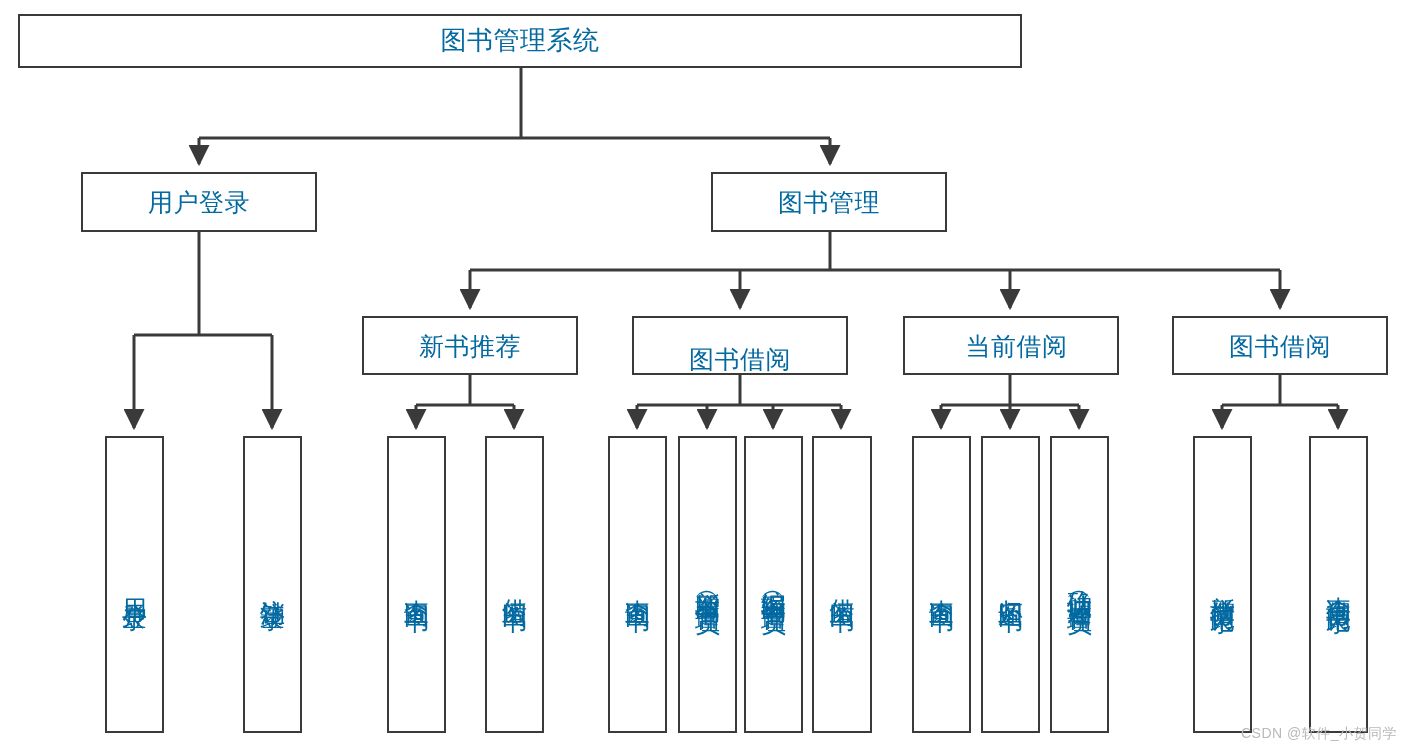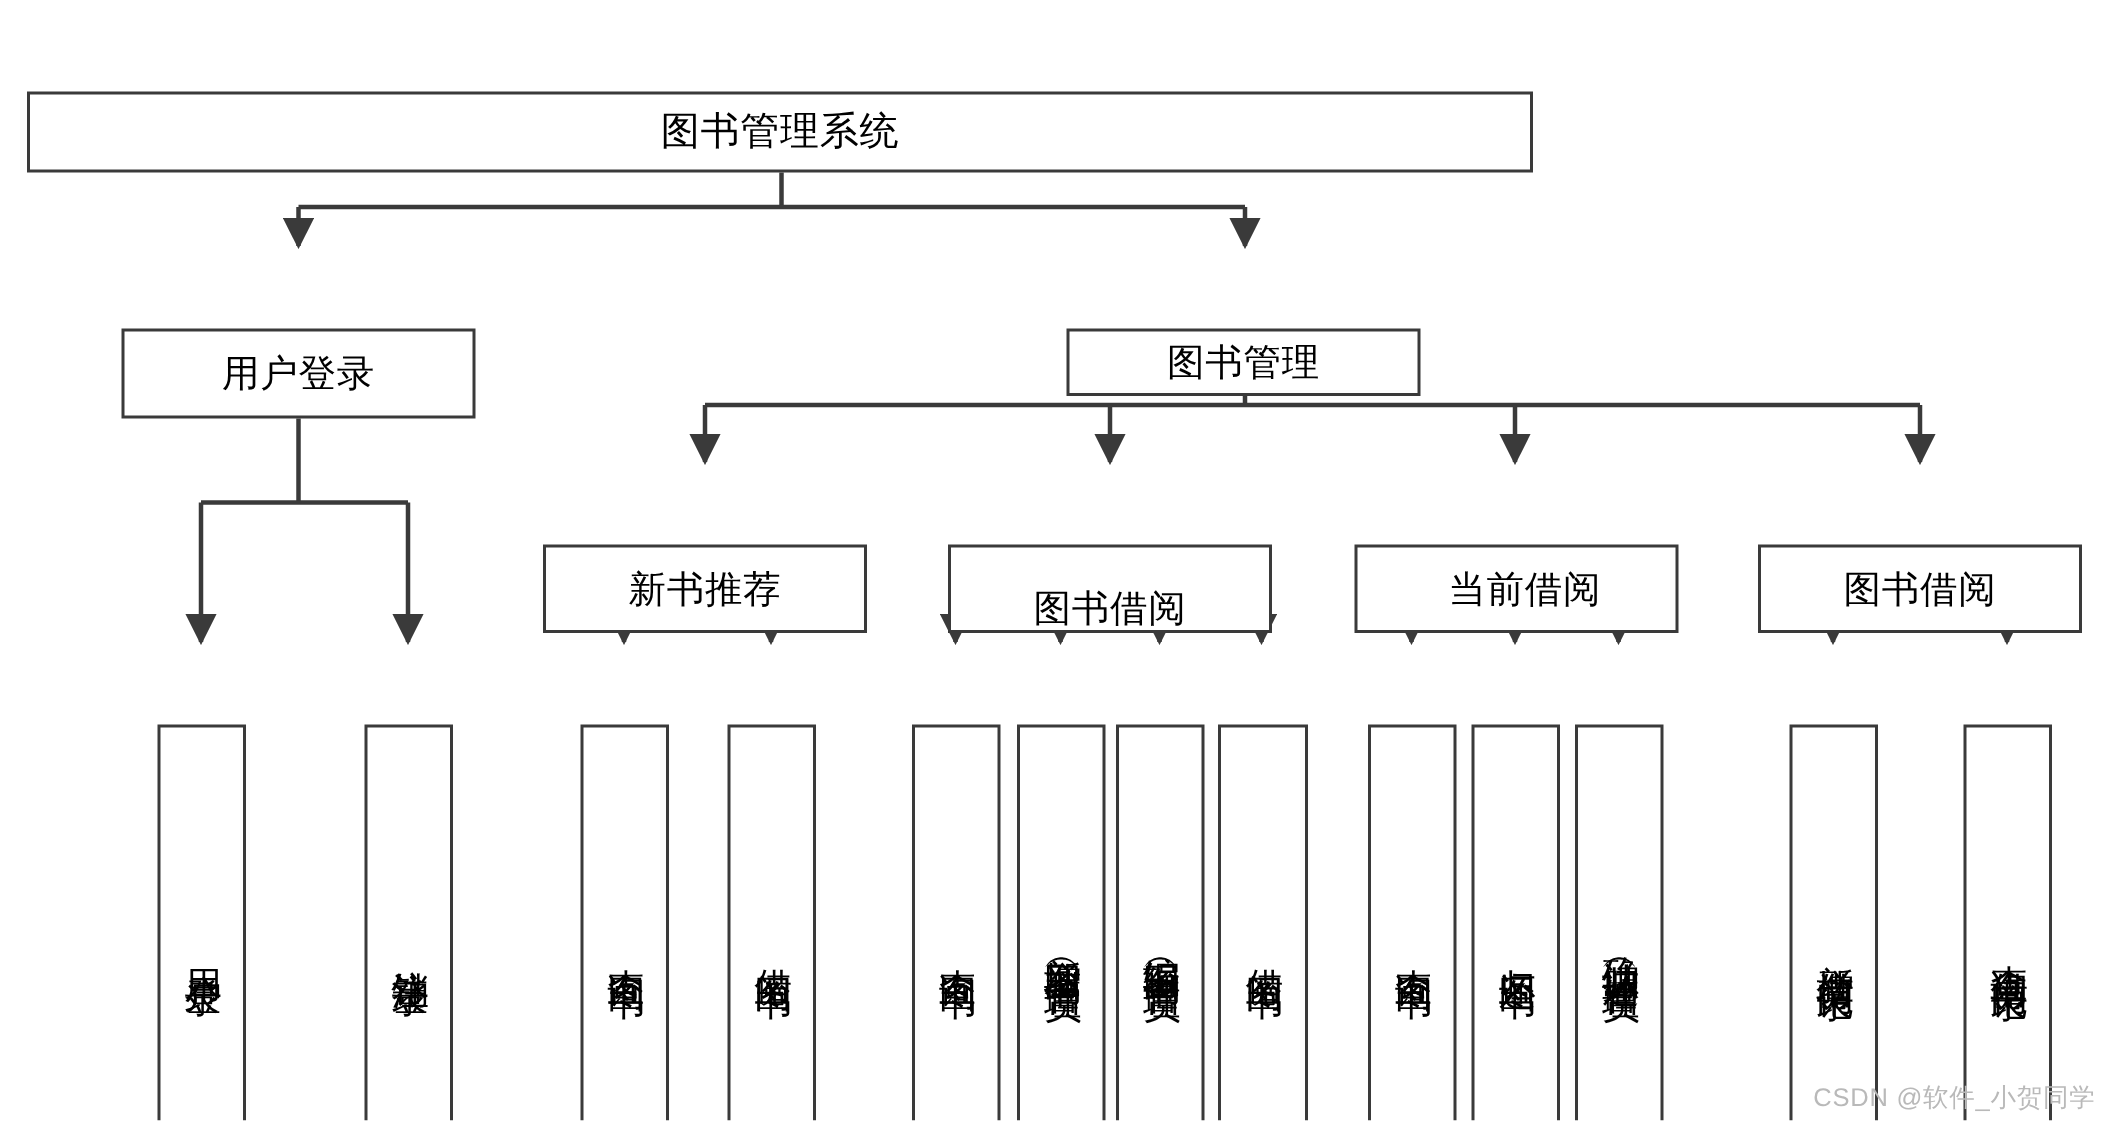--- a/index.html
+++ b/index.html
@@ -26,23 +26,22 @@
     pointer-events: none;
   }
   .node {
     position: absolute;
     box-sizing: border-box;
     background: #ffffff;
     border: 2.5px solid #3a3a3a;
     display: flex;
     align-items: center;
     justify-content: center;
-    color: #000000;
+    color: #0369a1;
     z-index: 2;
-    margin-top: 47px;
   }
   .node-label {
     display: block;
     text-align: center;
     line-height: 1.12;
     white-space: nowrap;
   }
   
   .node.horiz .node-label {
     font-size: 25px;
@@ -61,21 +60,21 @@
     text-orientation: upright;
     font-size: 25px;
     line-height: 1.0;
     letter-spacing: 3px;
     white-space: nowrap;
   }
   .watermark {
     position: absolute;
     right: 8px;
     bottom: 4px;
-    font-size: 17px;
+    font-size: 14px;
     color: #b9b9b9;
     letter-spacing: 0.5px;
     z-index: 5;
     white-space: nowrap;
     font-family: "Liberation Sans", "DejaVu Sans", sans-serif;
   }
 </style>
 </head>
 <body>
 
@@ -131,21 +130,21 @@
     </g>
   </svg>
 
   <div class="node horiz root" style="left:18px; top:14px; width:1004px; height:54px;">
     <span class="node-label">图书管理系统</span>
   </div>
 
   <div class="node horiz" style="left:81px; top:172px; width:236px; height:60px;">
     <span class="node-label">用户登录</span>
   </div>
-  <div class="node horiz" style="left:711px; top:172px; width:236px; height:45px;">
+  <div class="node horiz" style="left:711px; top:172px; width:236px; height:60px;">
     <span class="node-label">图书管理</span>
   </div>
 
   <div class="node horiz" style="left:362px; top:316px; width:216px; height:59px;justify-content:center;">
     <span class="node-label">新书推荐</span>
   </div>
   <div class="node horiz" style="left:632px; top:316px; width:216px; height:59px;align-items:flex-end;">
     <span class="node-label">图书借阅</span>
   </div>
   <div class="node horiz" style="left:903px; top:316px; width:216px; height:59px;padding-left:11px;">

